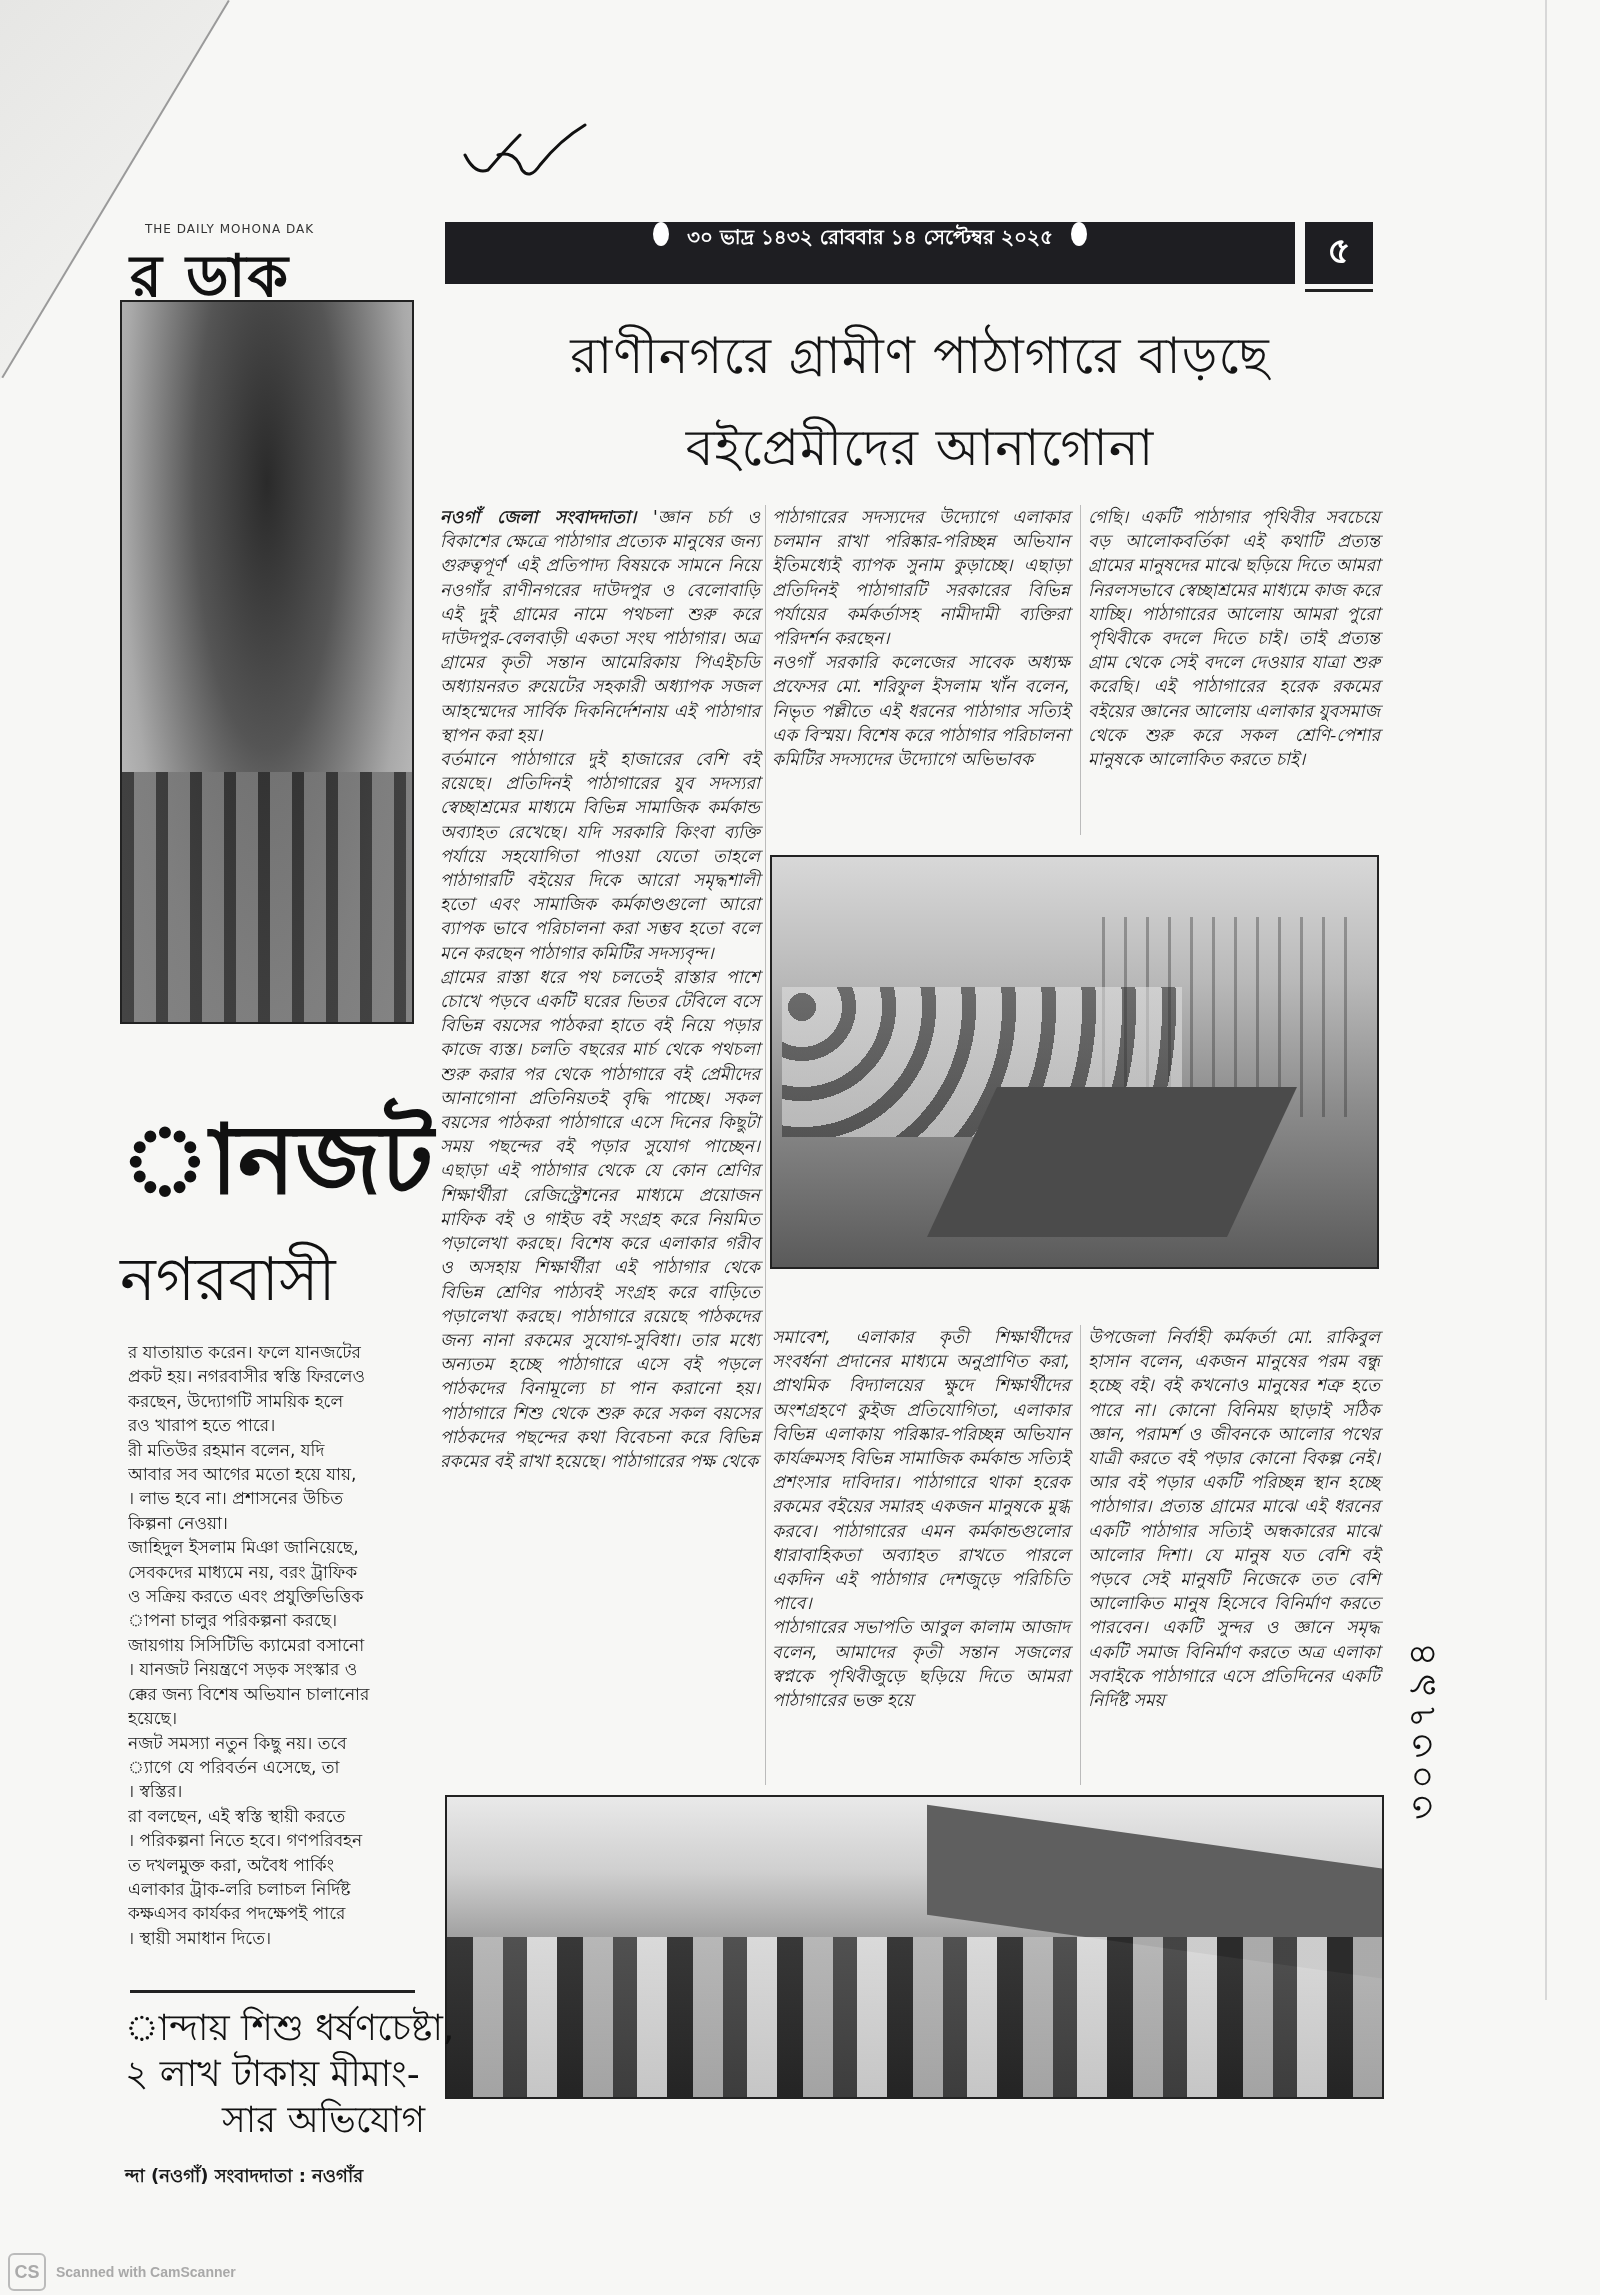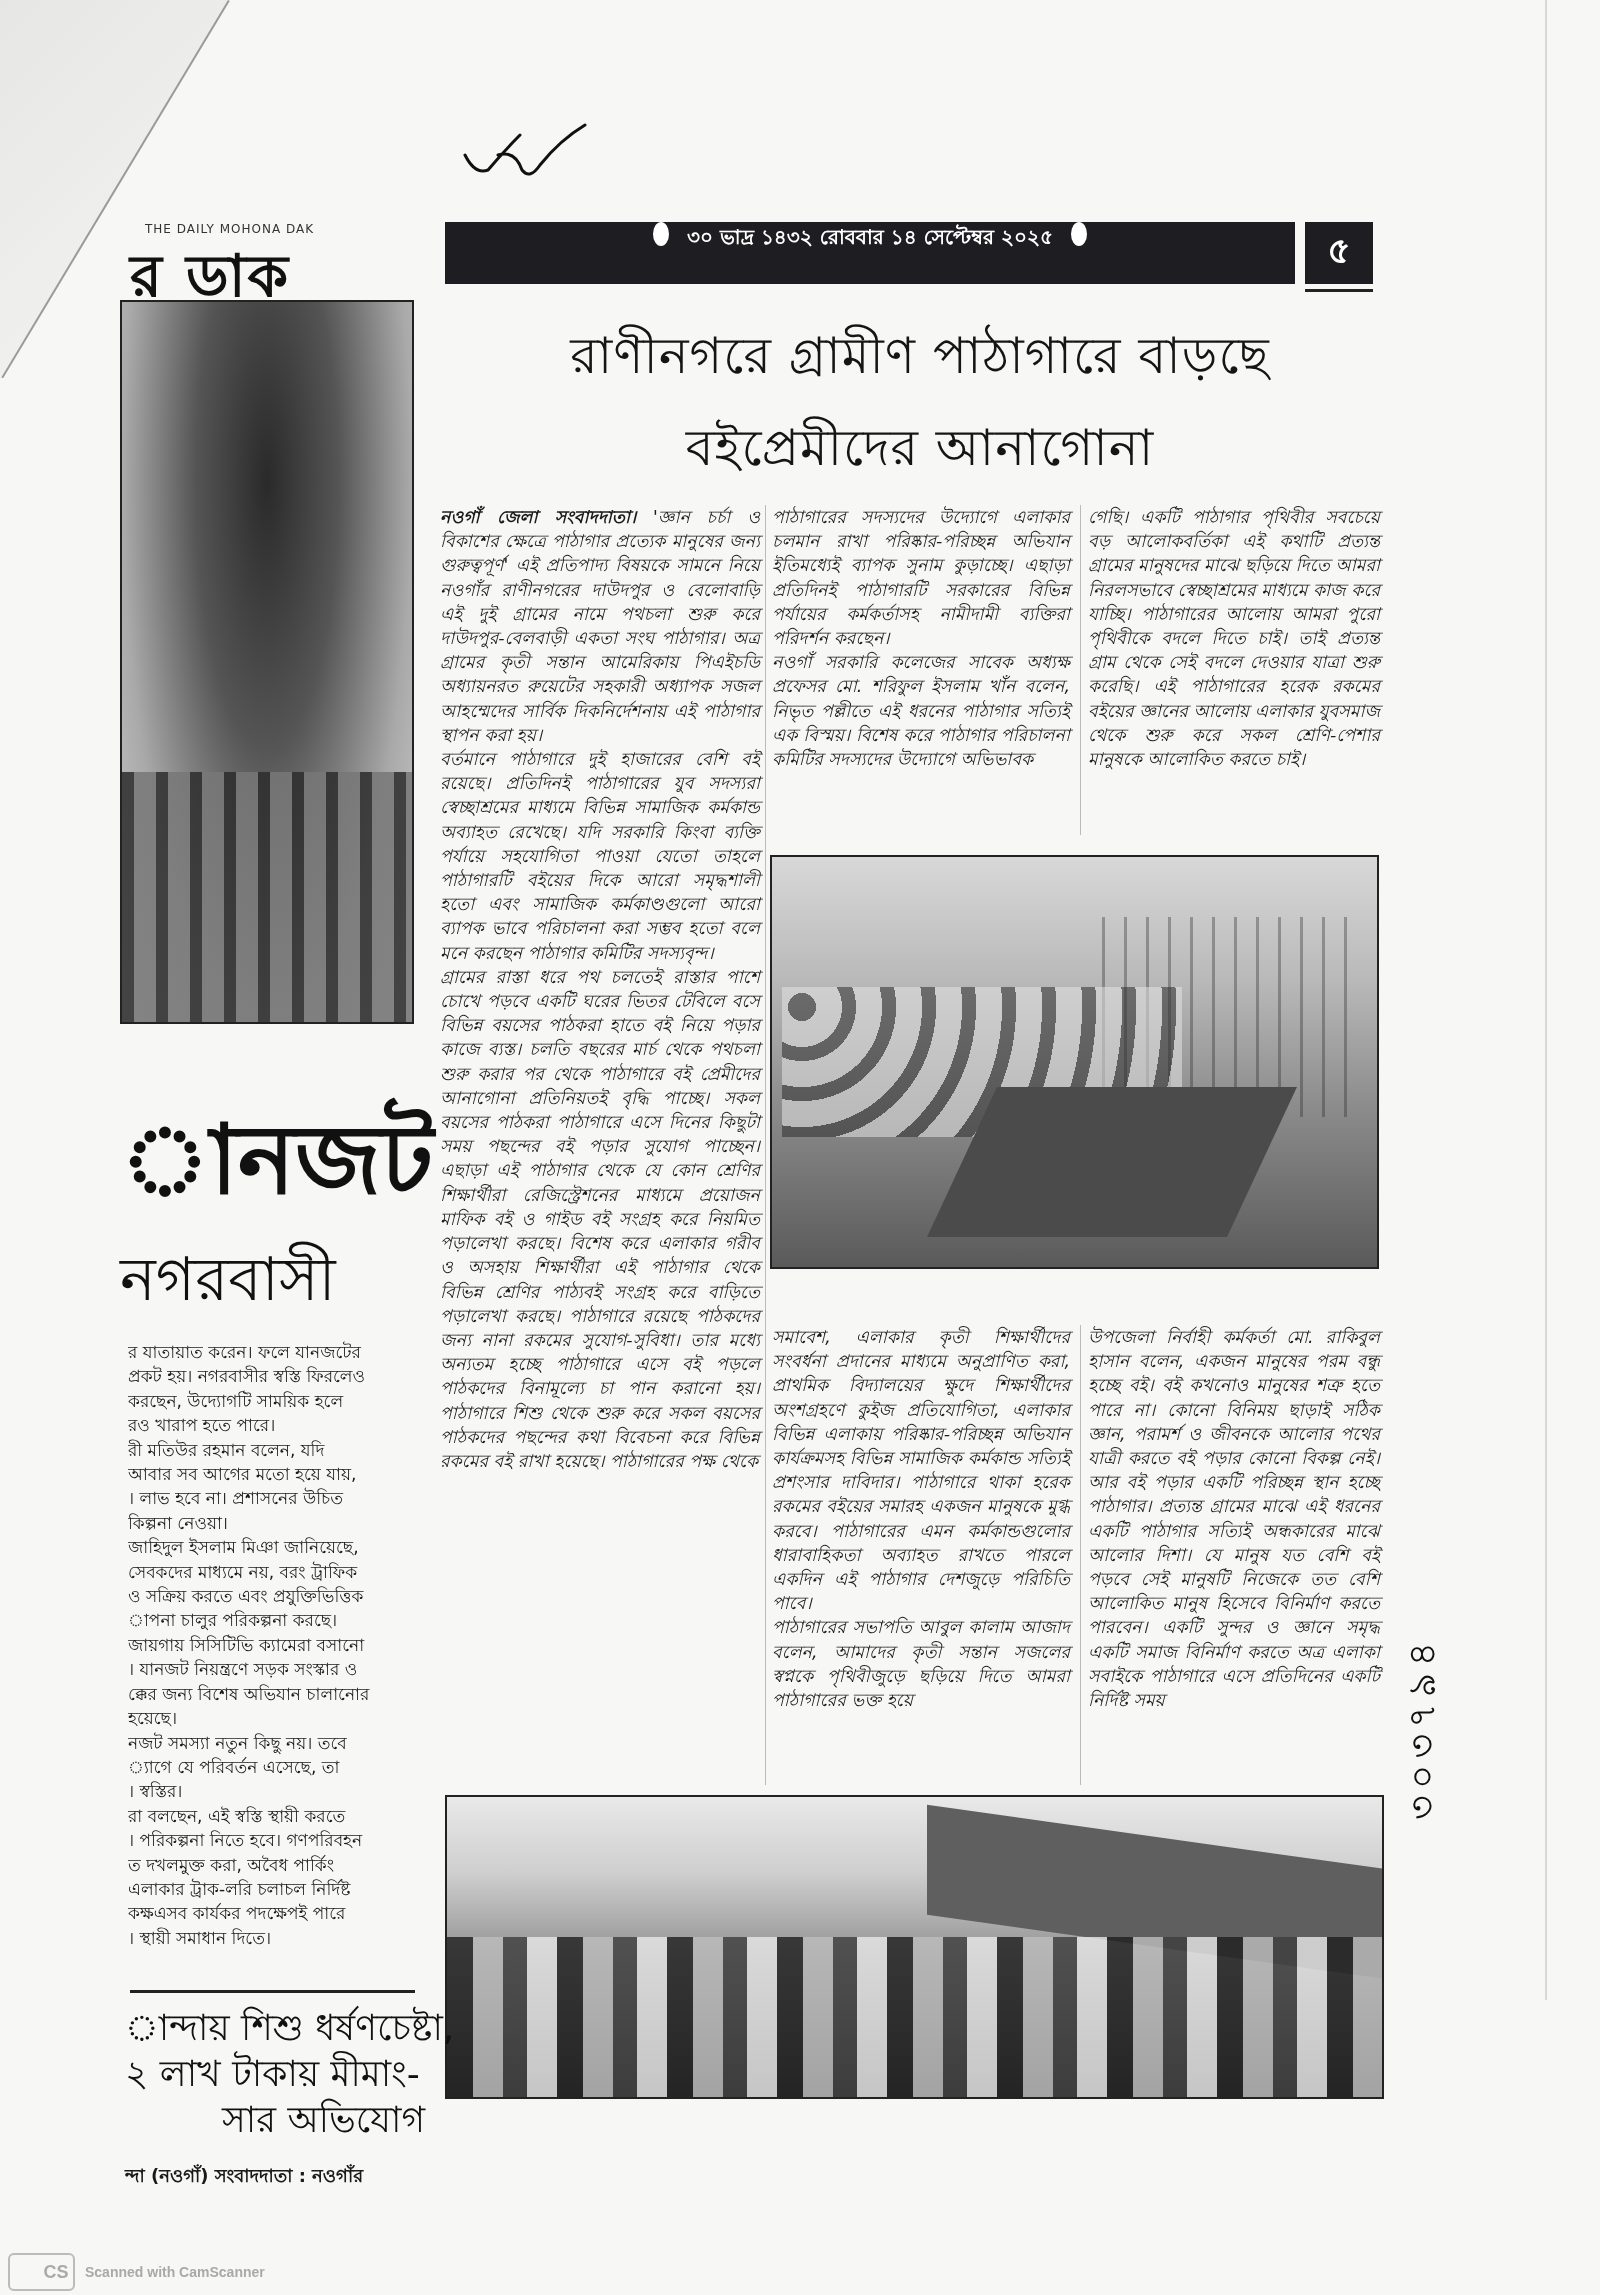--- a/index.html
+++ b/index.html
@@ -137,21 +137,21 @@
     position:absolute; left:1390px; top:1520px; width:80px; height:300px;
     font-size:38px; font-family:"DejaVu Serif", serif; color:#111;
     writing-mode:vertical-rl; transform:rotate(180deg); letter-spacing:6px;
   }
   .camscanner {
     position:absolute; left:8px; top:2253px; display:flex; align-items:center; gap:10px;
     color:#a9a9a9; font-family:"Liberation Sans", sans-serif; font-size:14px; font-weight:bold;
   }
   .cs-logo {
     width:34px; height:34px; border:2px solid #bbb; border-radius:6px;
-    display:flex; align-items:center; justify-content:center; font-size:18px; color:#aaa;padding-left:29px;
+    display:flex; align-items:center; justify-content:center; font-size:18px; color:#aaa;
   }
 </style>
 </head>
 <body>
 
 <div class="paper">
   <div class="fold"></div>
   <div class="fold-line"></div>
   <div class="right-edge"></div>
 

